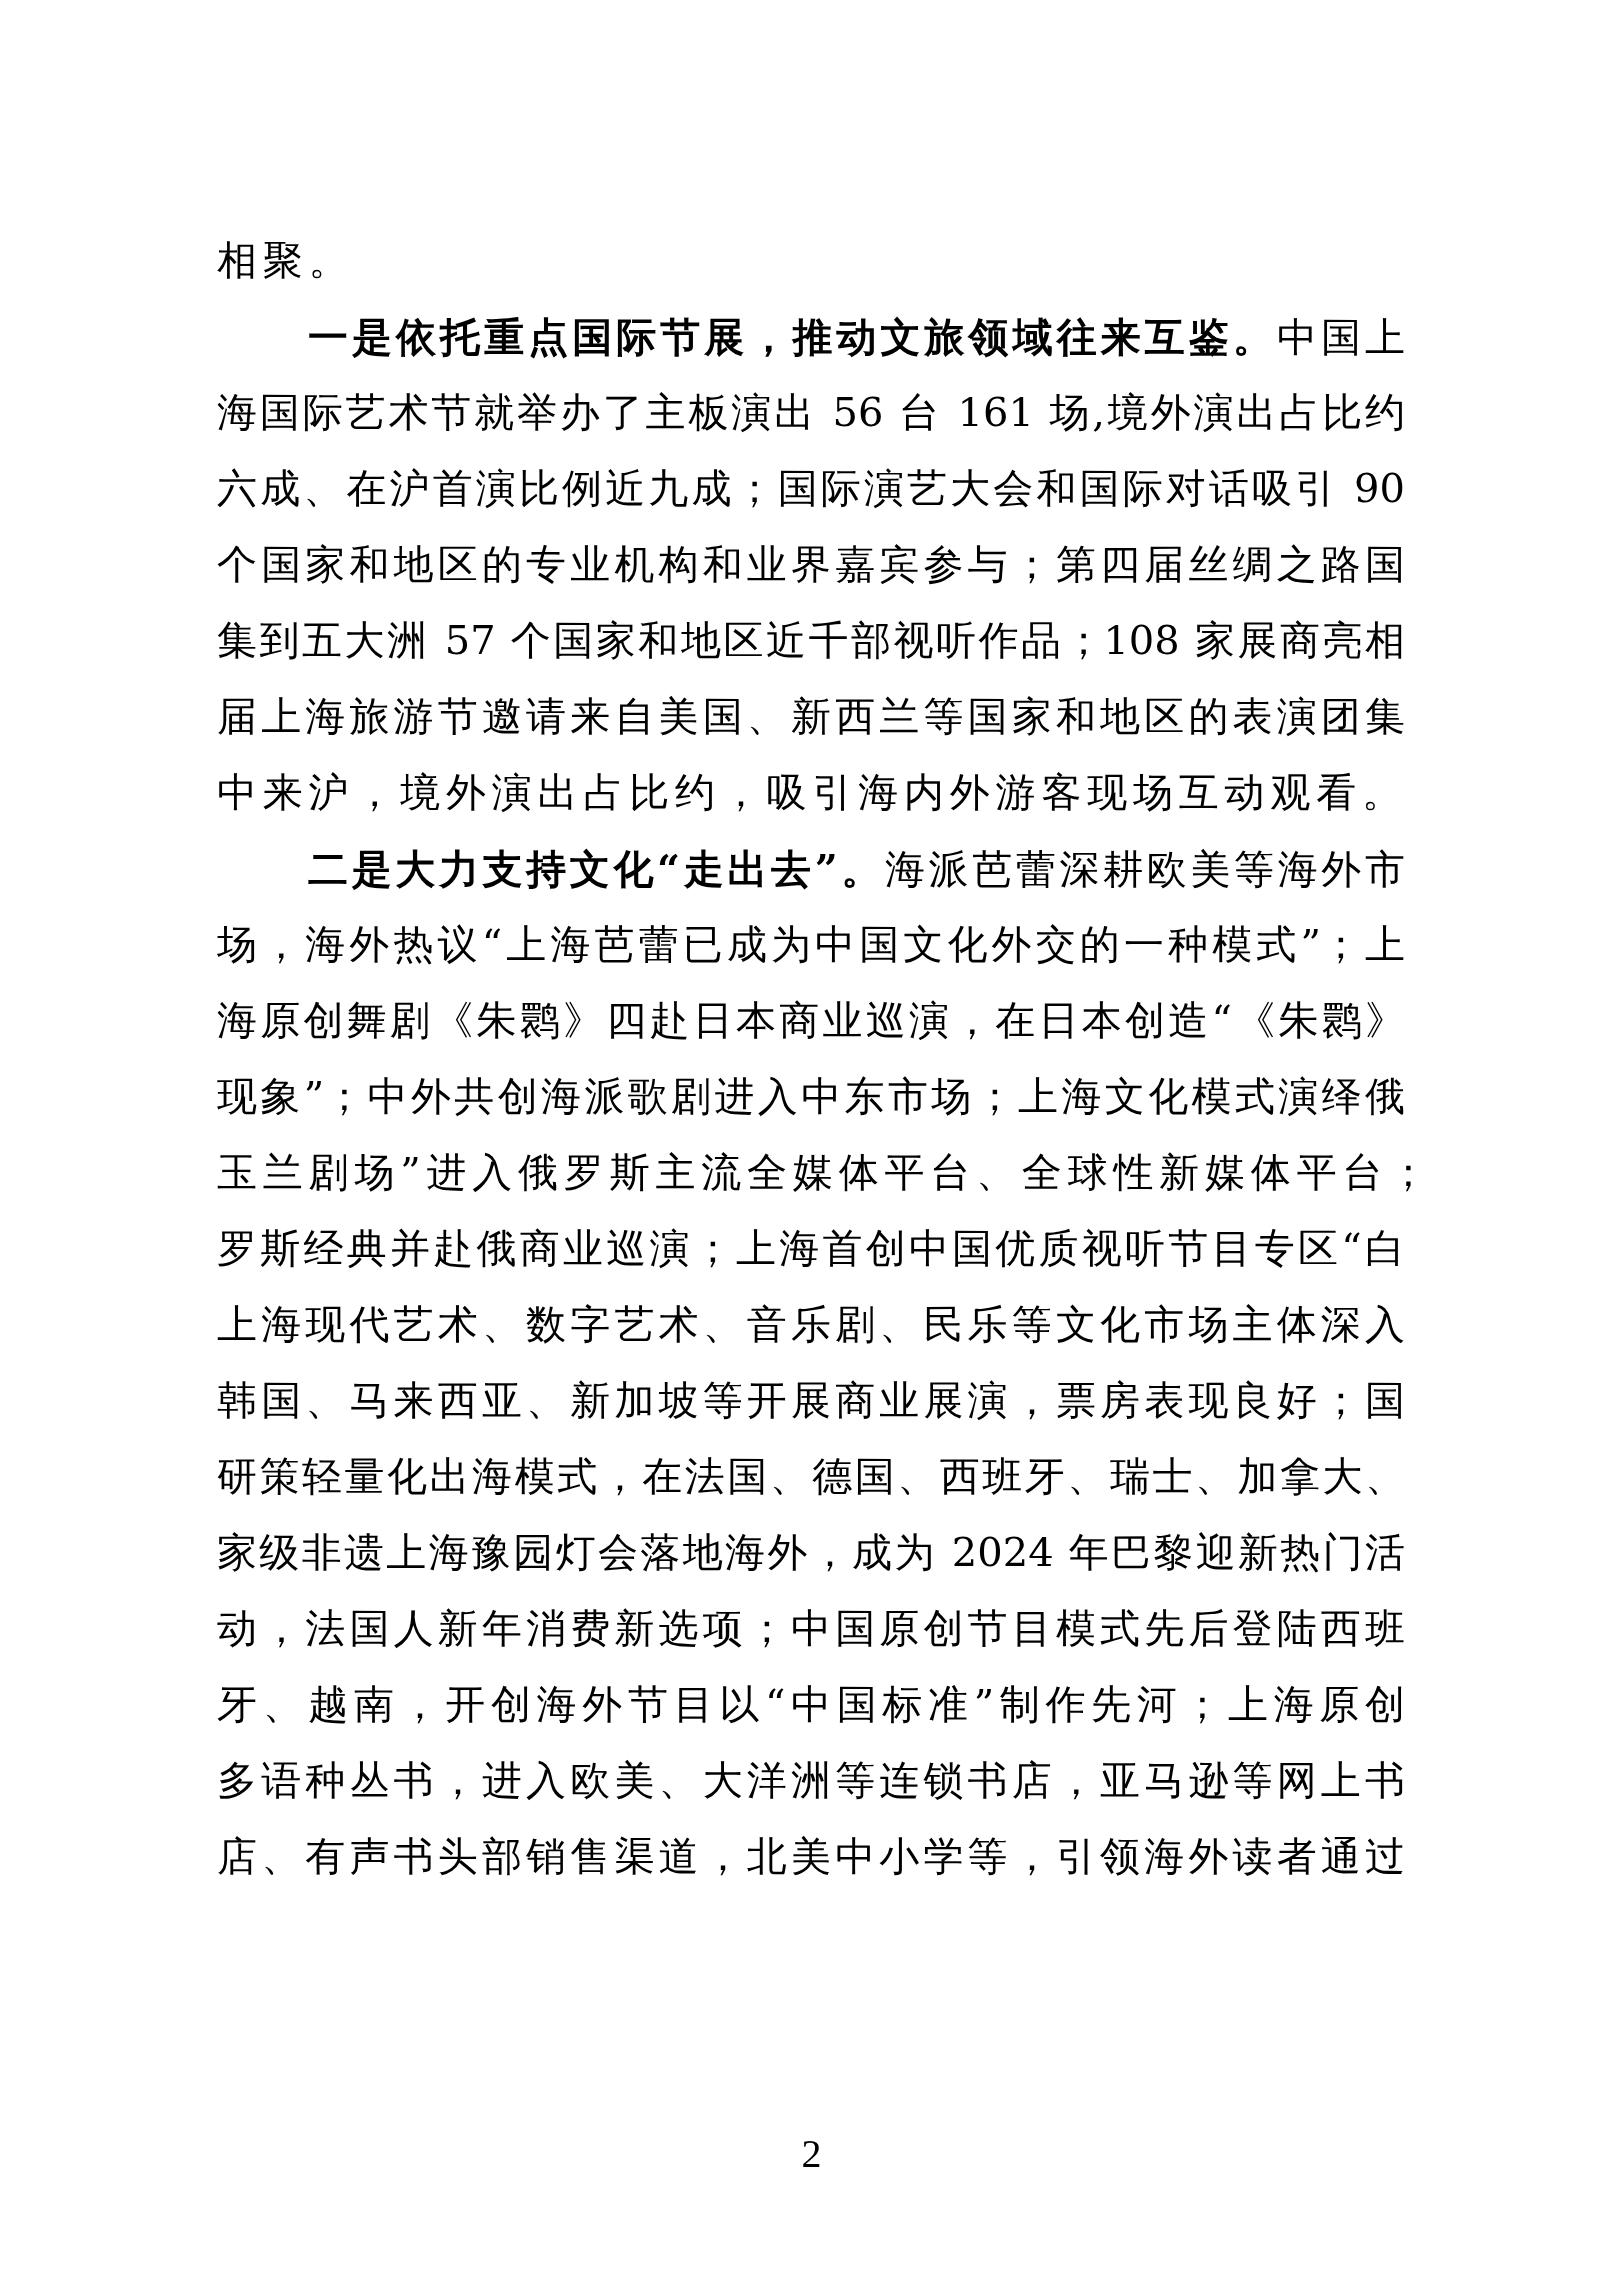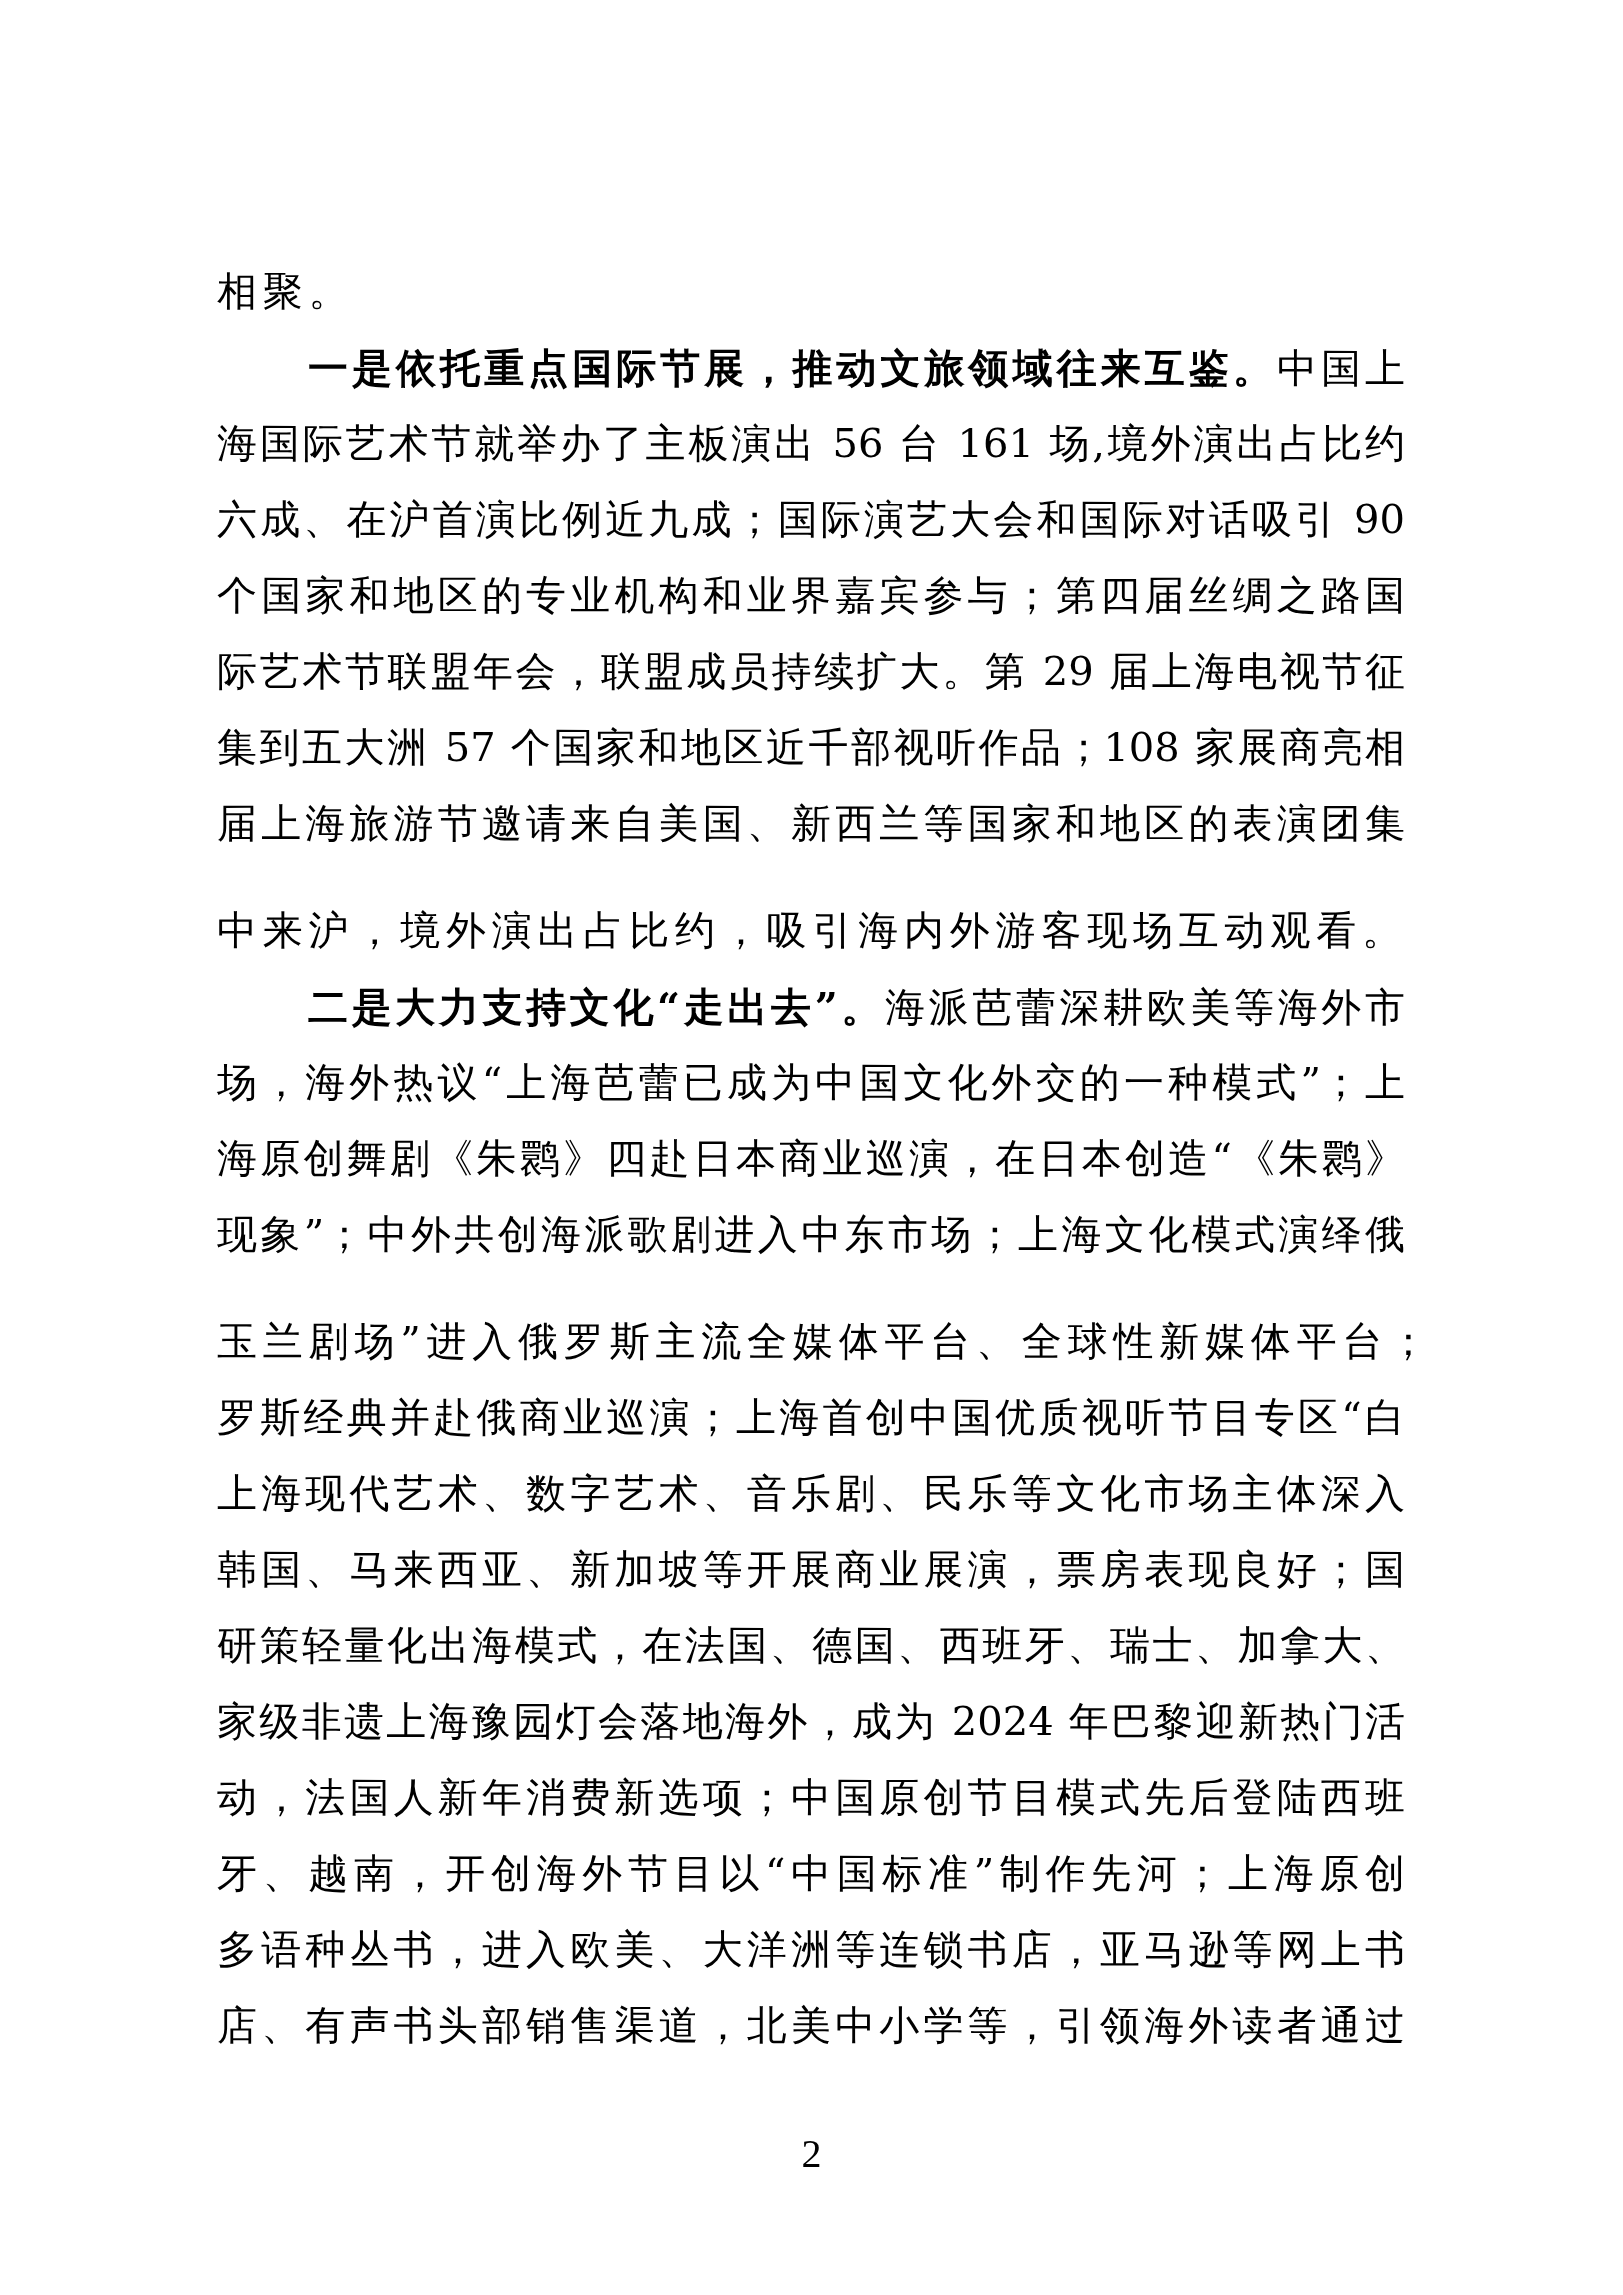--- a/index.html
+++ b/index.html
@@ -35,21 +35,20 @@
       font-size: 40px;
       white-space: nowrap;
       text-align: justify;
       text-align-last: justify;
       letter-spacing: 0;
       overflow: visible;
     }
     .line.last {
       text-align-last: left;
       letter-spacing: 5.8px;
-      margin-top: 31px;
     }
     .line.indent {
       padding-left: 91px;
     }
     .emph {
       font-weight: bold;
     }
     .page-number {
       position: absolute;
       left: 0;
@@ -64,21 +63,20 @@
 </head>
 <body>
 
 <div class="page">
   <div class="body-text">
     <div class="line last"><span>相聚。</span></div>
     <div class="line indent"><span class="emph">一是依托重点国际节展，推动文旅领域往来互鉴。</span><span>中国上</span></div>
     <div class="line"><span>海国际艺术节就举办了主板演出 56 台 161  场,境外演出占比约</span></div>
     <div class="line"><span>六成、在沪首演比例近九成；国际演艺大会和国际对话吸引 90</span></div>
     <div class="line"><span>个国家和地区的专业机构和业界嘉宾参与；第四届丝绸之路国</span></div>
-    <div class="line"><span>际艺术节联盟年会，联盟成员持续扩大。第 29 届上海电视节征</span></div>
     <div class="line"><span>集到五大洲 57 个国家和地区近千部视听作品；108 家展商亮相</span></div>
     <div class="line"><span>届上海旅游节邀请来自美国、新西兰等国家和地区的表演团集</span></div>
     <div class="line last"><span>中来沪，境外演出占比约，吸引海内外游客现场互动观看。</span></div>
     <div class="line indent"><span class="emph">二是大力支持文化“走出去”。</span><span>海派芭蕾深耕欧美等海外市</span></div>
     <div class="line"><span>场，海外热议“上海芭蕾已成为中国文化外交的一种模式”；上</span></div>
     <div class="line"><span>海原创舞剧《朱鹮》四赴日本商业巡演，在日本创造“《朱鹮》</span></div>
     <div class="line"><span>现象”；中外共创海派歌剧进入中东市场；上海文化模式演绎俄</span></div>
     <div class="line last"><span>玉兰剧场”进入俄罗斯主流全媒体平台、全球性新媒体平台；</span></div>
     <div class="line"><span>罗斯经典并赴俄商业巡演；上海首创中国优质视听节目专区“白</span></div>
     <div class="line"><span>上海现代艺术、数字艺术、音乐剧、民乐等文化市场主体深入</span></div>

